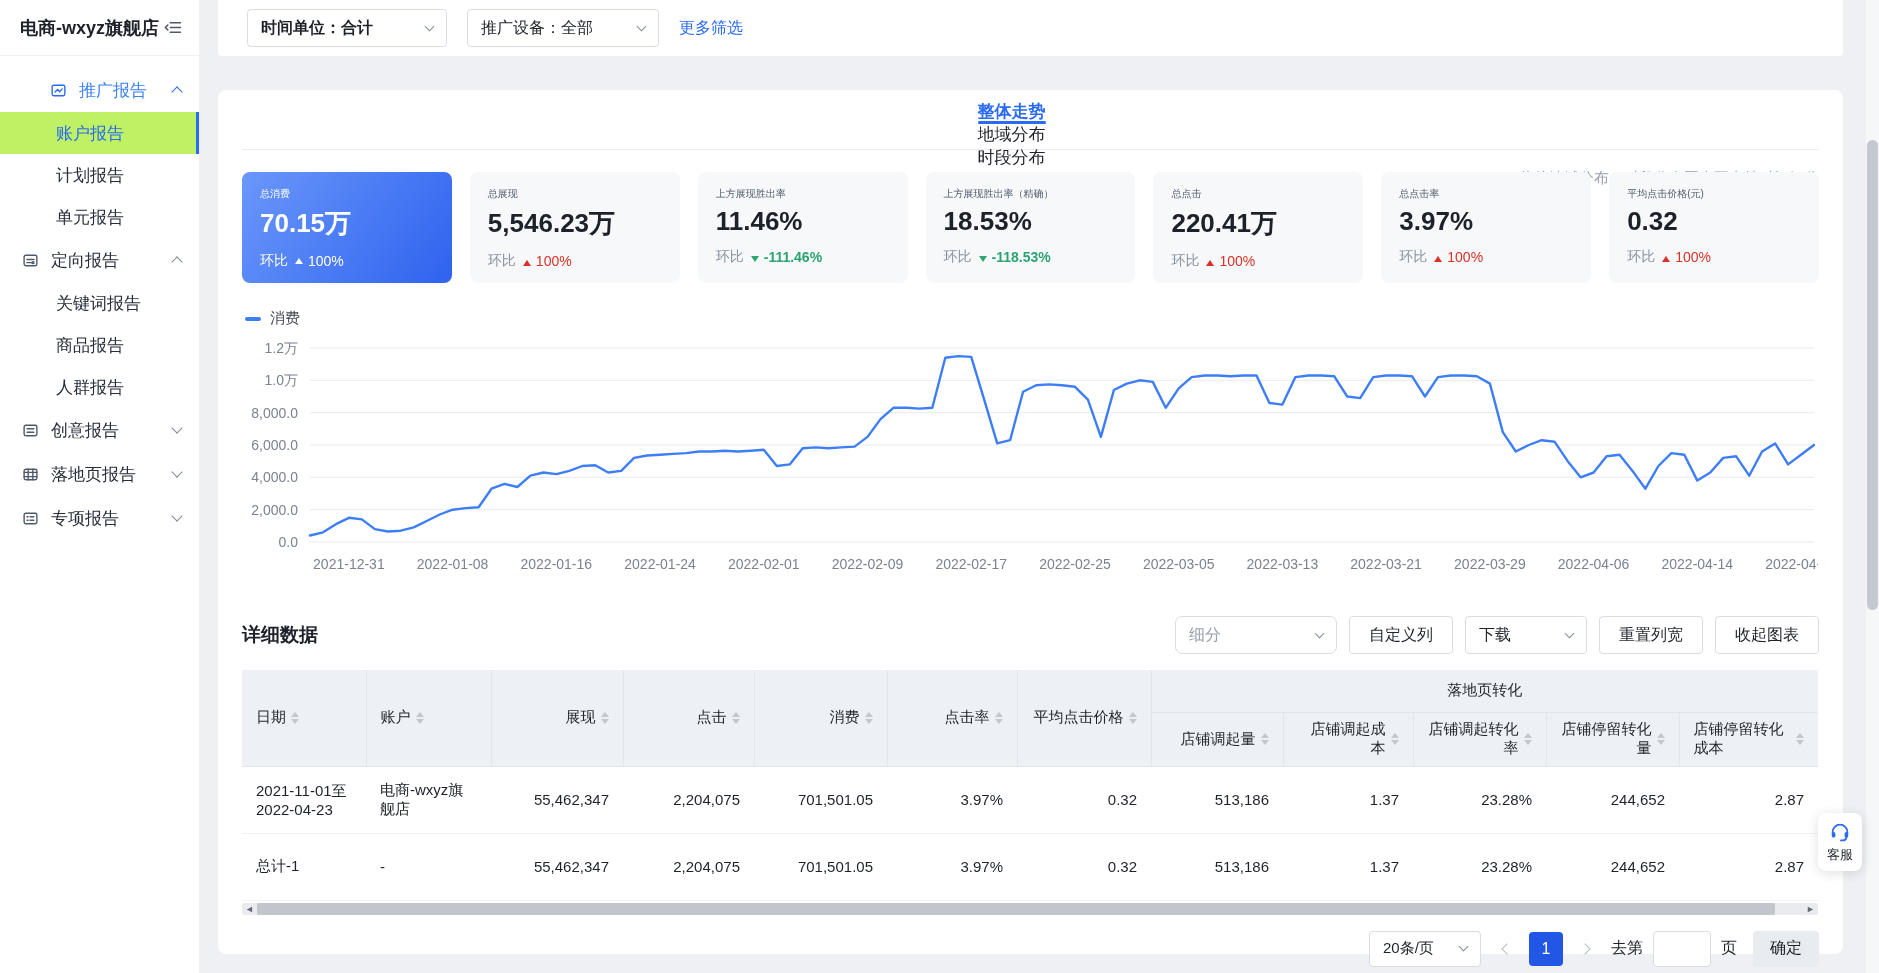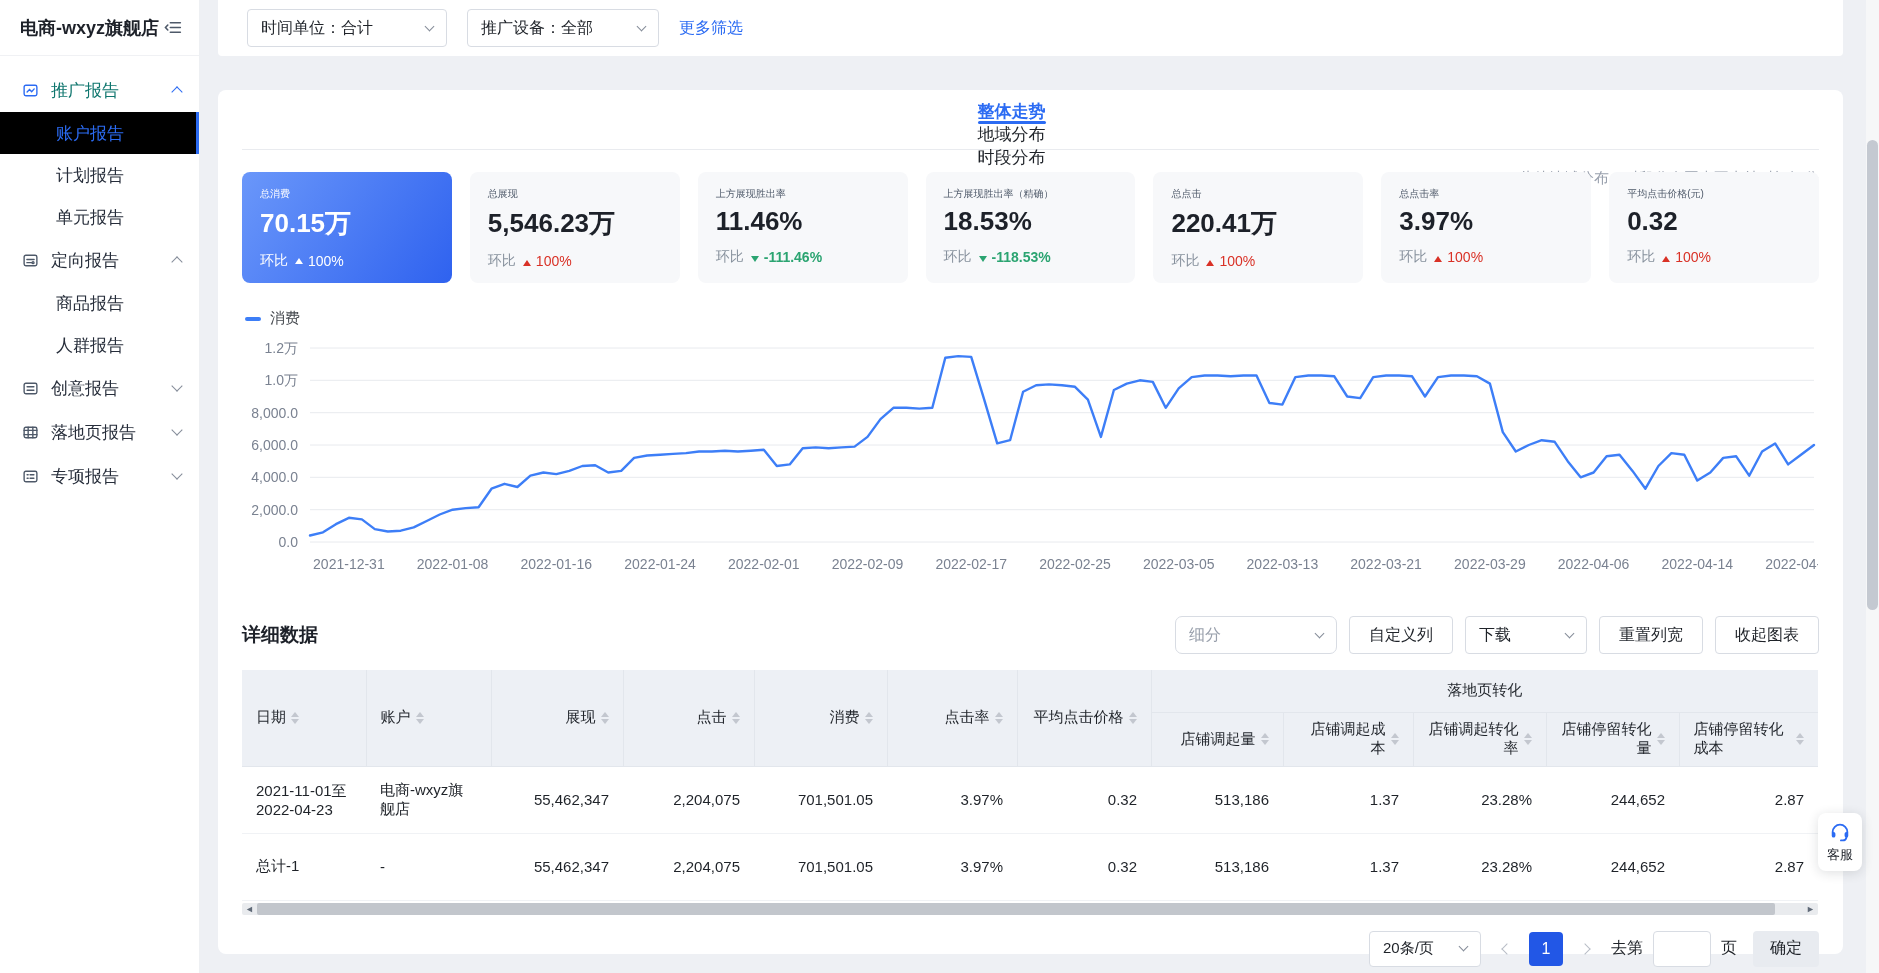--- a/index.html
+++ b/index.html
@@ -7,37 +7,37 @@
   body { font-family:"Liberation Sans","DejaVu Sans",sans-serif; background:#eef0f4; color:#1f2329; }
   .app { display:flex; height:100%; }
 
   
   .sidebar { width:200px; background:#fff; flex-shrink:0; border-right:1px solid #eef0f3; z-index:3; }
   .sb-head { height:56px; display:flex; align-items:center; justify-content:space-between; padding:0 16px 0 20px; border-bottom:1px solid #f0f1f4; }
   .sb-title { font-size:18px; font-weight:700; color:#1d2129; }
   .sb-collapse { cursor:pointer; display:flex; }
   .sb-menu { padding-top:12px; }
   .sb-group { height:44px; display:flex; align-items:center; padding:0 18px 0 22px; font-size:17px; color:#272e3b; cursor:pointer; }
-  .sb-group.active { color:#0f766e; }
+  .sb-group.active { color:#3b82f6;margin-left:28px; }
   .sb-group .gicon { display:flex; margin-right:12px; }
   .sb-group .chev { margin-left:auto; }
   .sb-item { height:42px; display:flex; align-items:center; padding-left:56px; font-size:17px; color:#272e3b; cursor:pointer; }
-  .sb-item.active { color:#2b6bf3; background:#000000; border-right:3px solid #2b6bf3; }
+  .sb-item.active { color:#2b6bf3; background:#bef264; border-right:3px solid #2b6bf3; }
 
   .chev { width:8px; height:8px; border-right:1.6px solid #858c99; border-bottom:1.6px solid #858c99; display:inline-block; }
   .chev.down { transform:rotate(45deg); margin-top:-4px; }
   .chev.up { transform:rotate(-135deg); margin-top:4px; }
   .chev.blue { border-color:#2b6bf3; }
 
   
   .content { flex:1; padding:0 36px 0 18px; position:relative; }
   .filter-bar { background:#fff; height:56px; border-radius:0 0 4px 4px; display:flex; align-items:center; padding:0 29px; gap:20px; }
   .select { border:1px solid #d8dce3; border-radius:4px; height:38px; display:flex; align-items:center; justify-content:space-between; padding:0 13px; font-size:16px; color:#1f2329; background:#fff; cursor:pointer; }
   .select .chev { width:7px; height:7px; }
-  .sel-time { width:200px; } .sel-device { width:192px; }
+  .sel-time { width:200px;font-weight:bold; } .sel-device { width:192px; }
   .link { color:#2b6bf3; font-size:16px; cursor:pointer; }
 
   .panel { background:#fff; border-radius:8px; margin-top:34px; padding:10px 24px 18px; height:864px; position:relative; }
 
   .tabs { display:flex; align-items:center; border-bottom:1px solid #e9ebef; height:50px;flex-direction:column; }
   .tab { margin-right:38px; font-size:17px; height:100%; display:flex; align-items:center; position:relative; cursor:pointer; color:#1f2329; }
   .tab.active { color:#2b6bf3; font-weight:600; }
   .tab.active::after { content:""; position:absolute; left:0; right:0; bottom:-1px; height:3px; border-radius:2px; background:#2b6bf3; }
   .tabs-note { margin-left:auto; color:#9aa1ae; font-size:15px; }
 
@@ -139,20 +139,23 @@
         <span class="gicon">
           <svg width="17" height="17" viewBox="0 0 16 16" fill="none" stroke="#4e5969" stroke-width="1.3" stroke-linecap="round">
               <rect x="2" y="3" width="12" height="10" rx="1.6"></rect>
               <path d="M4.6 7h6.8M4.6 10h4.5"></path>
               <circle cx="10.4" cy="10" r="0.9"></circle>
             </svg>
         </span>
         <span>定向报告</span>
         <span class="chev up"></span>
       </div>
+      <div class="sb-item">
+          <span>关键词报告</span>
+        </div>
       <div class="sb-item">
           <span>商品报告</span>
         </div>
       <div class="sb-item">
           <span>人群报告</span>
         </div>
 
       <div class="sb-group">
         <span class="gicon">
           <svg width="17" height="17" viewBox="0 0 16 16" fill="none" stroke="#4e5969" stroke-width="1.3" stroke-linecap="round">

